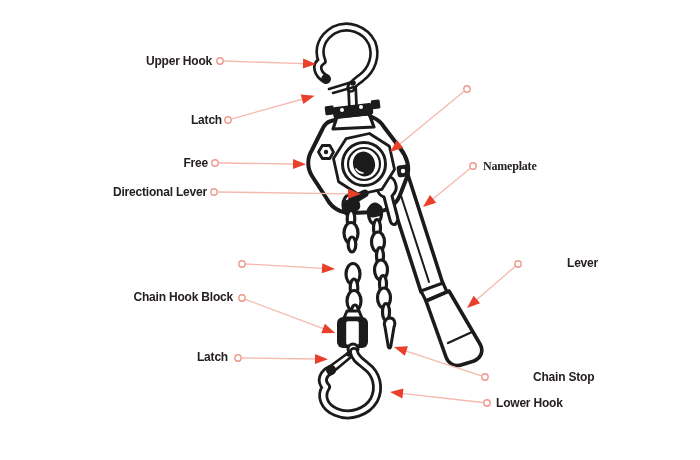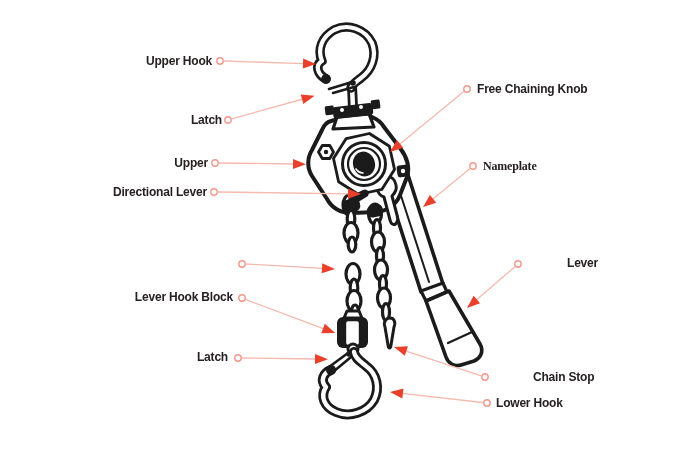--- a/index.html
+++ b/index.html
@@ -172,24 +172,23 @@
       <circle cx="467" cy="89" r="3.2"></circle>
       <circle cx="473" cy="166" r="3.2"></circle>
       <circle cx="518" cy="264" r="3.2"></circle>
       <circle cx="485" cy="377" r="3.2"></circle>
       <circle cx="487" cy="403" r="3.2"></circle>
     </g>
   </svg>
 
   <div class="lbl right-align lb-upper-hook">Upper Hook</div>
   <div class="lbl right-align lb-latch-upper">Latch</div>
-  <div class="lbl right-align lb-frame">Upper</div>
+  <div class="lbl right-align lb-frame">Free</div>
   <div class="lbl right-align lb-directional">Directional Lever</div>
-  <div class="lbl right-align lb-lower-hook-block">Lever Hook Block</div>
+  <div class="lbl right-align lb-lower-hook-block">Chain Hook Block</div>
   <div class="lbl right-align lb-latch-lower">Latch</div>
 
-  <div class="lbl lb-free-chaining">Free Chaining Knob</div>
   <div class="lbl lb-nameplate">Nameplate</div>
   <div class="lbl lb-lever">Lever</div>
   <div class="lbl lb-chain-stop">Chain Stop</div>
   <div class="lbl lb-lower-hook">Lower Hook</div>
 
 </div>
 
 </body></html>

